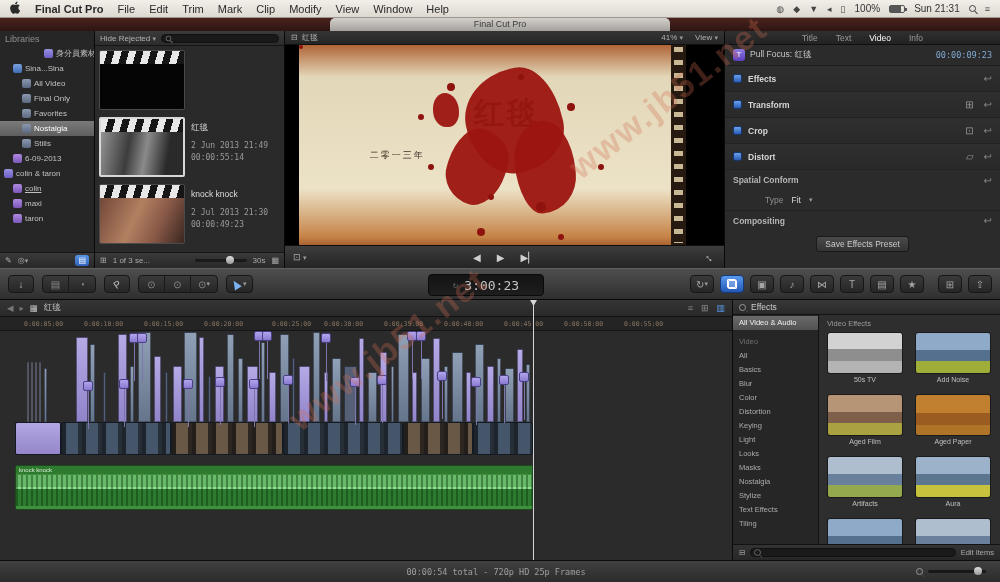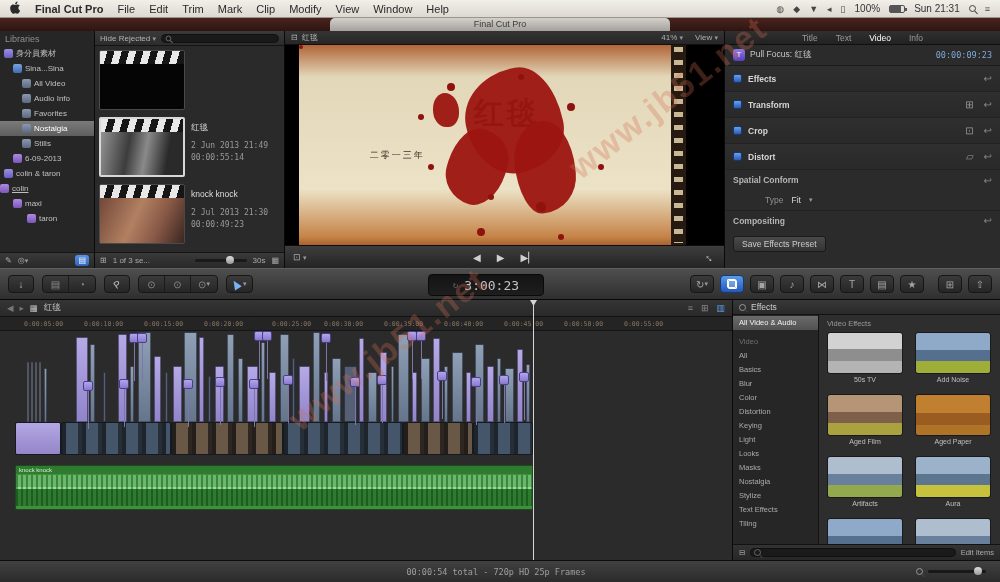--- a/index.html
+++ b/index.html
@@ -91,21 +91,21 @@
 .title-ic{width:12px;height:12px;border-radius:3px;background:linear-gradient(#8f79e0,#5a3fc0);color:#fff;font-size:8px;text-align:center;line-height:12px;flex:none}
 .insp-dur{margin-left:auto;color:#7fa9d4;font-family:"DejaVu Sans Mono",monospace;font-size:8.5px}
 .sec-row{height:26px;display:flex;align-items:center;gap:6px;padding:0 8px;border-bottom:1px solid #222;background:linear-gradient(#2f2f2f,#292929)}
 .cb{width:9px;height:9px;border-radius:2px;background:linear-gradient(#6aa0ec,#2a5cb4);border:1px solid #16386e;flex:none}
 .sec-label{font-weight:bold;color:#d5d5d5}
 .sec-right{margin-left:auto;display:flex;gap:10px;align-items:center;color:#999;font-size:10px}
 .reset{color:#8a8a8a;font-size:10px}
 .sub-row{height:20px;display:flex;align-items:center;padding:0 8px;color:#b5b5b5}
 .param{display:flex;align-items:center;height:20px;padding-left:40px;gap:8px;color:#909090}
 .param .val{color:#ddd}
-.insp-save{display:flex;justify-content:flex-start;padding:6px 8px}
+.insp-save{display:flex;justify-content:center;padding:6px 8px}
 .save-btn{background:linear-gradient(#4a4a4a,#333);border:1px solid #1a1a1a;border-radius:3px;padding:2px 8px;color:#ccc;font-size:8.5px;cursor:default}
 
 
 .toolbar{height:32px;background:linear-gradient(#4e4e4e,#2f2f2f);border-top:1px solid #5f5f5f;border-bottom:1px solid #080808;display:flex;align-items:center;padding:0 8px;gap:8px;position:relative}
 .tbtn{height:18px;min-width:26px;background:linear-gradient(#3a3a3a,#262626);border:1px solid #161616;border-radius:4px;color:#bbb;font-size:10px;display:flex;align-items:center;justify-content:center;gap:3px;padding:0 5px}
 .tgroup{display:flex;height:18px;background:linear-gradient(#3a3a3a,#262626);border:1px solid #161616;border-radius:4px}
 .tgroup .seg{width:26px;display:flex;align-items:center;justify-content:center;color:#8a8a8a;font-size:10px;border-right:1px solid #1a1a1a}
 .tgroup .seg:last-child{border-right:none}
 .cursor-tri{width:0;height:0;border-left:4px solid transparent;border-right:4px solid transparent;border-bottom:9px solid #7ab2f2;transform:rotate(-32deg)}
 .caret{font-size:7px;color:#999}
@@ -218,38 +218,38 @@
   <div class="titlebar">
     <div class="tb-center">Final Cut Pro</div>
   </div>
 
   <div class="toprow">
 
     <div class="panel libraries">
       <div class="lib-header">Libraries</div>
       <div class="lib-tree">
 
-          <div class="lib-item" style="padding-left: 4px;">
+          <div class="lib-item" style="padding-left: 4px; margin-left: 40px;">
             <span class="lib-ic ic-lib"></span>
             <span>身分員素材</span>
           </div>
 
           <div class="lib-item" style="padding-left: 13px;">
             <span class="lib-ic ic-folder"></span>
             <span>Sina...Sina</span>
           </div>
 
           <div class="lib-item" style="padding-left: 22px;">
             <span class="lib-ic ic-smart"></span>
             <span>All Video</span>
           </div>
 
           <div class="lib-item" style="padding-left: 22px;">
             <span class="lib-ic ic-smart"></span>
-            <span>Audio Info</span>
+            <span>Final Only</span>
           </div>
 
           <div class="lib-item" style="padding-left: 22px;">
             <span class="lib-ic ic-smart"></span>
             <span>Favorites</span>
           </div>
 
           <div class="lib-item selected" style="padding-left: 22px;">
             <span class="lib-ic ic-smart"></span>
             <span>Nostalgia</span>
@@ -263,31 +263,31 @@
           <div class="lib-item" style="padding-left: 13px;">
             <span class="lib-ic ic-event"></span>
             <span>6-09-2013</span>
           </div>
 
           <div class="lib-item" style="padding-left: 4px;">
             <span class="lib-ic ic-lib"></span>
             <span>colin &amp; taron</span>
           </div>
 
-          <div class="lib-item" style=" text-decoration: underline;">
+          <div class="lib-item" style="padding-left: 13px; text-decoration: underline;">
             <span class="lib-ic ic-event"></span>
             <span>colin</span>
           </div>
 
           <div class="lib-item" style="padding-left: 13px;">
             <span class="lib-ic ic-event"></span>
             <span>maxi</span>
           </div>
 
-          <div class="lib-item" style="padding-left: 27px;">
+          <div class="lib-item" style="padding-left: 13px;">
             <span class="lib-ic ic-event"></span>
             <span>taron</span>
           </div>
         </div>
       <div class="panel-foot">
         <span>✎</span>
         <span>◎<span class="caret">▾</span></span>
         <span class="blue-btn" style="margin-left:auto">▤</span>
       </div>
     </div>

